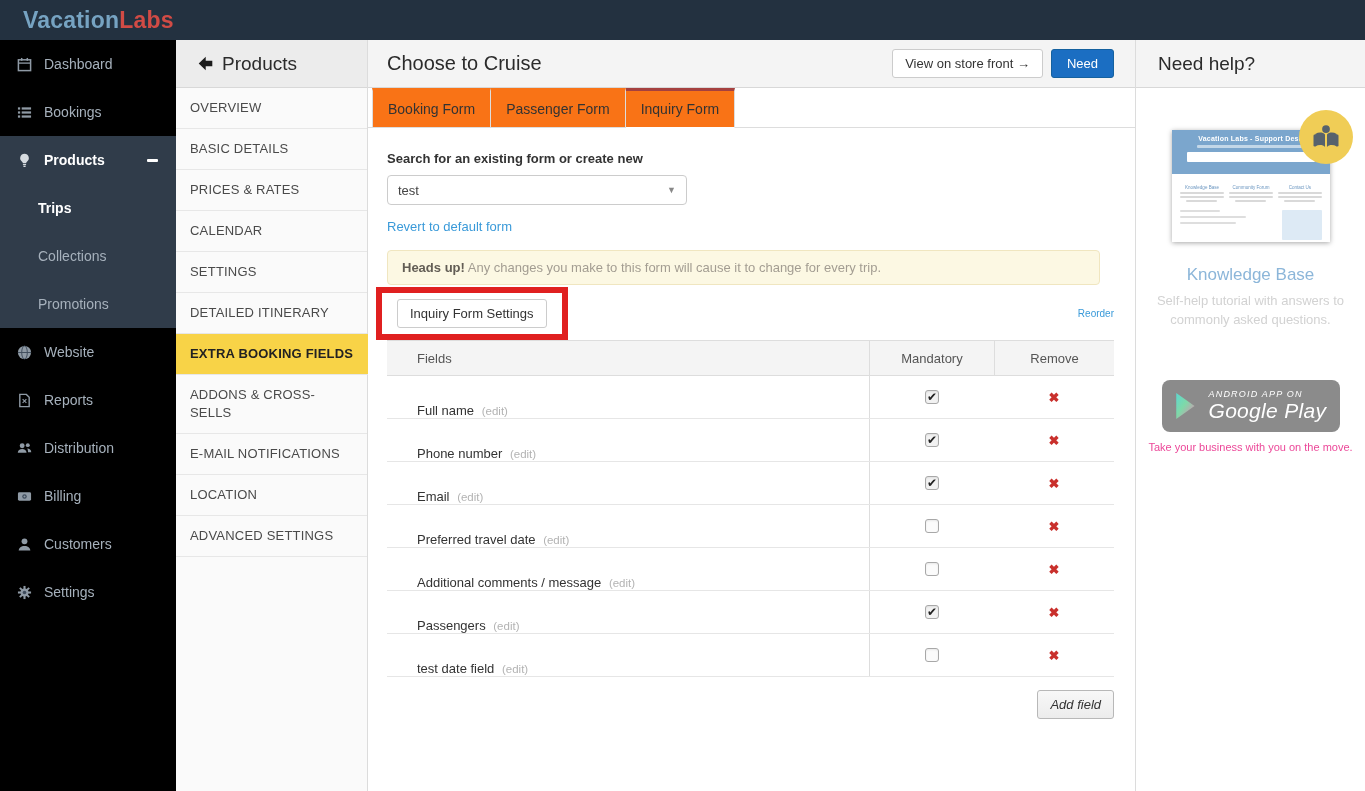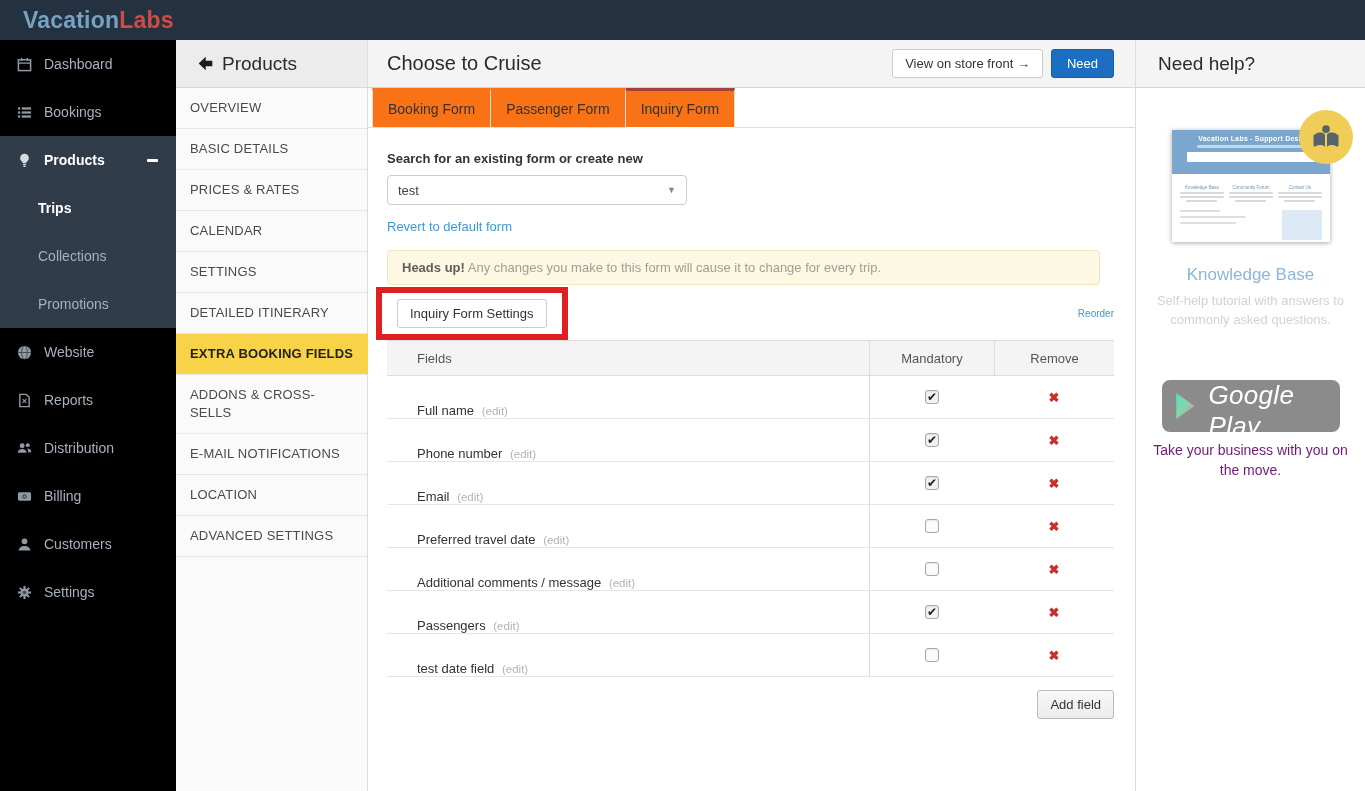--- a/index.html
+++ b/index.html
@@ -70,21 +70,21 @@
   .col-m { width:125px; text-align:center; align-self:stretch; display:flex; align-items:center; justify-content:center; }
   .col-r { width:120px; text-align:center; align-self:stretch; display:flex; align-items:center; justify-content:center; }
   .thead .col-m, .thead .col-r { border-left:1px solid #ddd; }
   .trow .col-m { border-left:1px solid #ddd; }
   .fname { color:#333; }
   .edit { color:#b3b3b3; font-size:11.5px; margin-left:4px; text-decoration:none; cursor:pointer; }
   .checkbox { width:14px; height:14px; border:1px solid #a8a8a8; border-radius:3px; background:#fbfbfb; display:inline-flex; align-items:center; justify-content:center; font-size:12px; color:#222; line-height:1; cursor:pointer; box-shadow:inset 0 1px 2px rgba(0,0,0,.08); }
   .checkbox.checked { background:#f2f2f2; }
   .remove { color:#c9302c; font-weight:bold; font-size:13px; text-decoration:none; cursor:pointer; }
   .addfield-row { width:727px; text-align:right; margin-top:13px; }
-  .btn-addfield { background:linear-gradient(#f8f8f8,#ececec); border:1px solid #b8b8b8; color:#333; }
+  .btn-addfield { background:linear-gradient(#f8f8f8,#ececec); border:1px solid #b8b8b8; color:#333;font-style:italic; }
 
   
   .help { position:absolute; left:1135px; top:40px; width:230px; height:751px; background:#fff; border-left:1px solid #dcdcdc; }
   .help-head { height:48px; background:#f4f4f4; border-bottom:1px solid #d8d8d8; display:flex; align-items:center; padding-left:22px; }
   .help-title { font-size:19px; color:#2b2b2b; }
   .thumb-wrap { position:relative; width:158px; height:122px; margin:32px auto 0; }
   .thumb { position:absolute; left:0; top:10px; width:158px; height:112px; background:#fff; box-shadow:0 1px 5px rgba(0,0,0,.35); overflow:hidden; }
   .thumb-hd { height:44px; background:#7ba6cd; padding-top:5px; text-align:center; }
   .thumb-title { font-size:7px; font-weight:bold; color:#fff; letter-spacing:.2px; }
   .thumb-sub { width:108px; height:3px; background:rgba(255,255,255,.55); margin:3px auto 4px; border-radius:1px; }
@@ -98,22 +98,22 @@
   .tb-lines div { height:2px; background:#dedede; margin-bottom:4px; border-radius:1px; }
   .tb-box { width:40px; height:30px; background:#ddeaf5; border-radius:1px; }
   .help-badge-circle { position:absolute; right:-23px; top:-10px; width:54px; height:54px; border-radius:50%; background:#f0cd56; display:flex; align-items:center; justify-content:center; }
   .help-badge-circle svg { width:30px; height:30px; }
   .kb-label { margin-top:23px; text-align:center; font-size:17px; color:#8cb6d9; cursor:pointer; }
   .kb-desc { margin:7px auto 0; width:206px; text-align:center; font-size:13px; line-height:1.45; color:#d2d2d2; }
   .gplay { width:178px; height:52px; margin:50px auto 0; background:#8b8b8b; border-radius:8px; display:flex; align-items:center; padding:0 10px 0 12px; cursor:pointer; }
   .gplay svg { width:26px; height:28px; flex:0 0 26px; }
   .gp-text { margin-left:9px; color:#fff;font-style:italic; }
   .gp-top { font-size:9px; letter-spacing:1.2px; }
-  .gp-main { font-size:26px; margin-top:0px; letter-spacing:.3px; }
-  .gp-desc { margin:8px auto 0; width:210px; text-align:center; font-size:14px; line-height:1.45; color:#701a75; }
+  .gp-main { font-size:21px; margin-top:0px; letter-spacing:.3px;text-align:center; }
+  .gp-desc { margin:8px auto 0; width:210px; text-align:center; font-size:11px; line-height:1.45; color:#ec4899; }
 </style>
 </head>
 <body>
 
 <div id="app">
 
   <div class="topbar">
     <div class="logo">
       <span class="lg-a">Vacation</span><span class="lg-b">Labs</span>
     </div>

